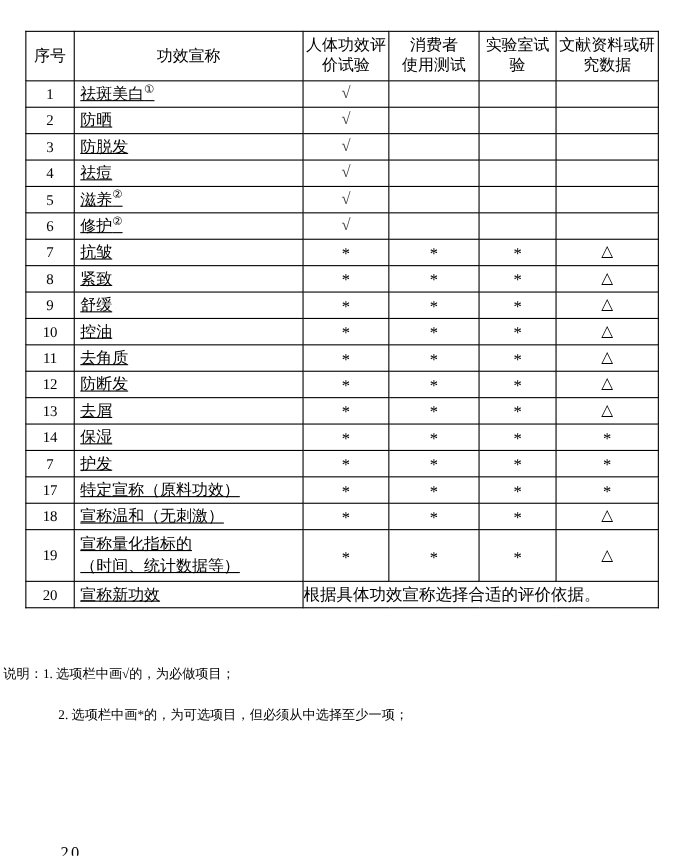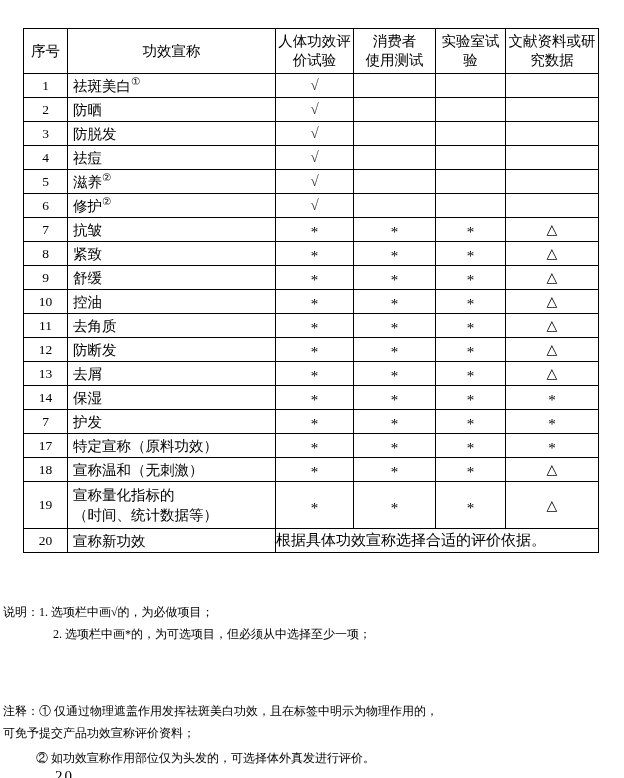--- a/index.html
+++ b/index.html
@@ -36,40 +36,41 @@
     white-space: pre-line;
     line-height: 19px;
   }
   td.no { text-align: center; font-size: 13.5px; }
   td.claim {
     text-align: left;
     padding-left: 5px;
     padding-right: 3px;
     white-space: pre-wrap;
     line-height: 20px;
+    text-decoration: underline;
   }
   td.mark { text-align: center; }
   td.merged { font-size: 15px; }
   sup.fn { font-size: 10.5px; line-height: 0; vertical-align: super; }
   .check { font-size: 15px; color: #3c3c3c; }
   .star  { display: inline-block; font-size: 15px; transform: translateY(2.5px); }
   .tri   { font-size: 14px; }
 
   
   .notes, .remarks {
     position: absolute; left: 3px;
     width: 618px;
     font-size: 12px;
     line-height: 22px;
   }
   .notes { top: 601px; }
   .remarks { top: 700px; }
   .note-line { white-space: pre-wrap; }
   .note-first { }
-  .note-ind { padding-left: 50px; }
+  .note-ind { padding-left: 50px; margin-top: 16px; }
   .note-hang { padding-left: 68px; text-indent: -18px; }
   .remark-first { white-space: pre-wrap; }
   .remark-ind { white-space: pre-wrap; text-indent: 33px; margin-top: 3px; }
 
   
   .page-num {
     position: absolute; left: 55px; top: 768px;
     font-size: 15px; letter-spacing: 2px;
   }
 </style>
@@ -253,21 +254,16 @@
           <td class="merged" colspan="4">根据具体功效宣称选择合适的评价依据。</td>
         </tr>
       </tbody>
   </table>
 
   <div class="notes">
       <div class="note-line note-first"><span>说明：</span>1. 选项栏中画√的，为必做项目；</div>
       <div class="note-line note-ind">2. 选项栏中画*的，为可选项目，但必须从中选择至少一项；</div>
     </div>
 
-  <div class="remarks">
-      <div class="remark-first"><span>注释：</span>① 仅通过物理遮盖作用发挥祛斑美白功效，且在标签中明示为物理作用的，
-可免予提交产品功效宣称评价资料；</div>
-      <div class="remark-ind">② 如功效宣称作用部位仅为头发的，可选择体外真发进行评价。</div>
-    </div>
 
   <div class="page-num">20</div>
 
 </div>
 
 </body></html>

